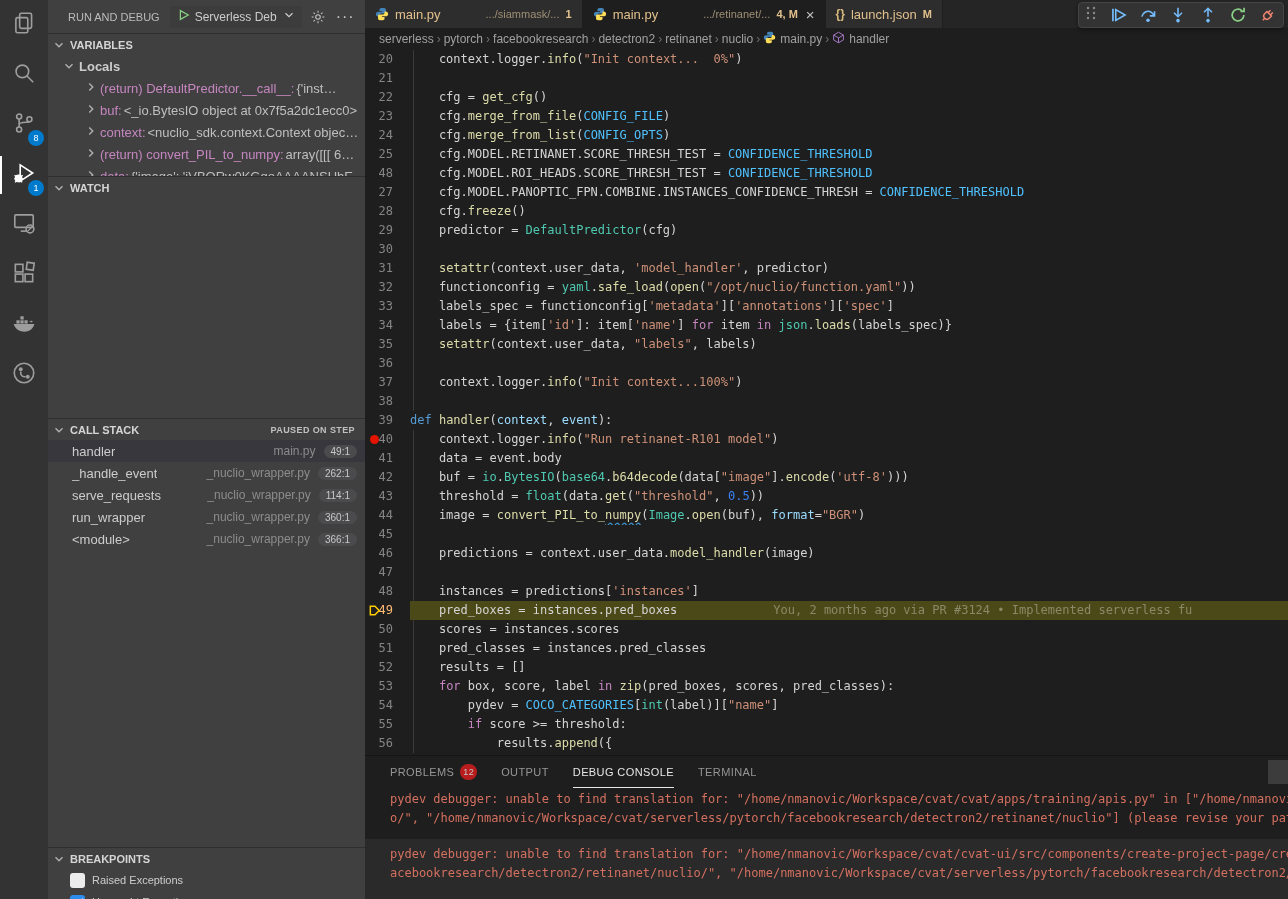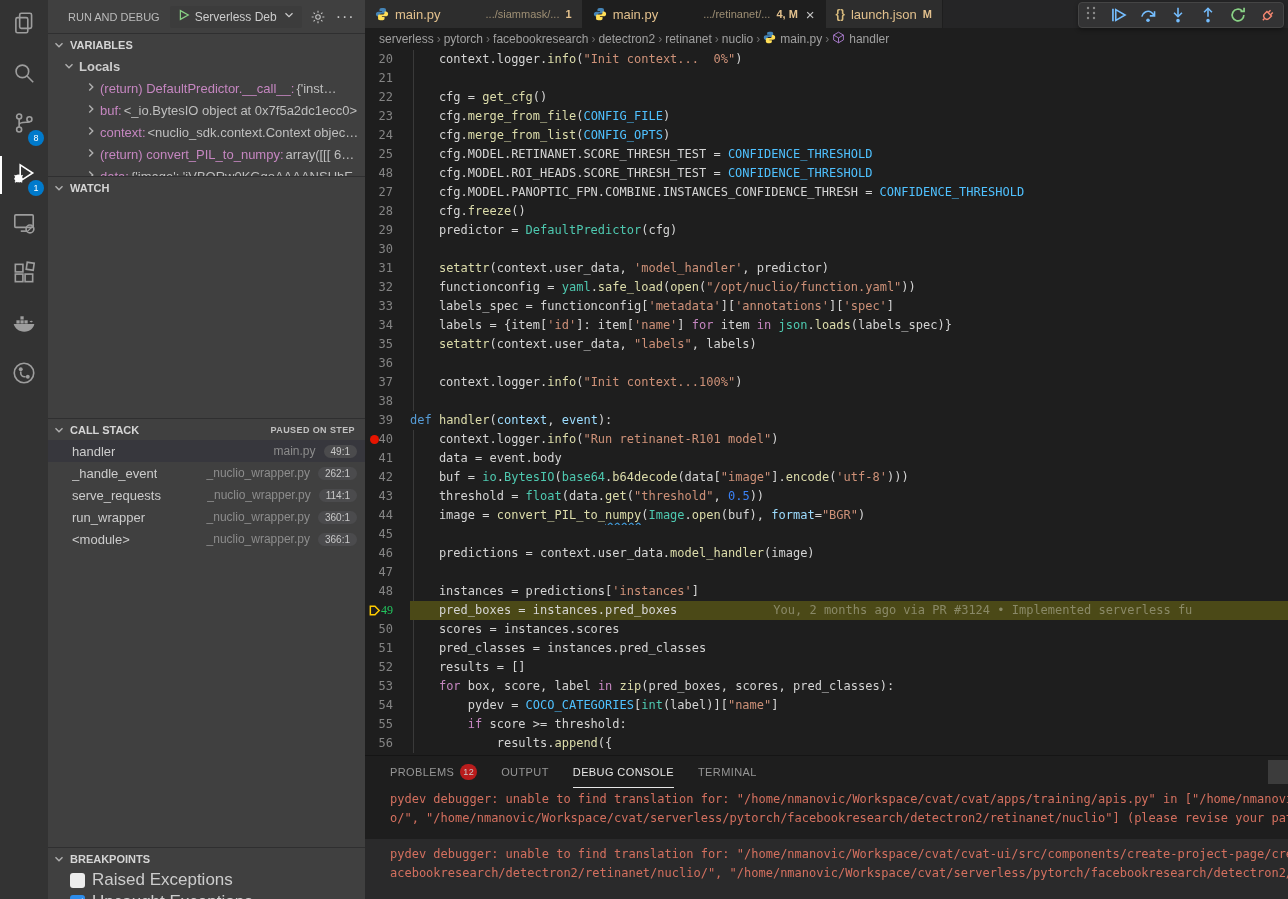--- a/index.html
+++ b/index.html
@@ -37,21 +37,21 @@
   .var-name { color:#c586c0; }
   .var-value { color:#bfbfbf; overflow:hidden; }
 
   .stack-row { height:22px; display:flex; align-items:center; padding:0 8px 0 24px; font-size:13px; cursor:pointer; }
   .stack-row.sel { background:#37373d; }
   .stack-fn { color:#cccccc; white-space:nowrap; overflow:hidden; }
   .stack-file { margin-left:auto; color:#8c8c8c; font-size:12px; white-space:nowrap; }
   .stack-pos { margin-left:8px; background:#4b4b4d; color:#c8c8c8; font-size:10px; border-radius:9px; padding:1px 7px; }
   #load-frames { position:absolute; left:0; width:100%; text-align:center; font-size:13px; color:#3794ff; cursor:pointer; }
 
-  .bp-row { height:22px; display:flex; align-items:center; gap:7px; padding-left:22px; font-size:17px; color:#cccccc; cursor:pointer; }
+  .bp-row { height:22px; display:flex; align-items:center; gap:7px; padding-left:22px; font-size:11px; color:#cccccc; cursor:pointer; }
   .bp-box { width:15px; height:15px; border-radius:3px; background:#ececec; flex:0 0 auto; }
   .bp-box.checked { background:#2d8ceb; position:relative; }
   .bp-box.checked::after { content:""; position:absolute; left:4px; top:1px; width:5px; height:9px; border:solid #fff; border-width:0 2px 2px 0; transform:rotate(40deg); }
 
   
   #editor-col { position:absolute; left:365px; top:0; width:923px; height:899px; background:#1e1e1e; }
 
   #tabbar { position:absolute; left:0; top:0; width:100%; height:28px; background:#252526; display:flex; }
   .tab { height:28px; display:flex; align-items:center; gap:6px; padding:0 10px; background:#2d2d2d; border-right:1px solid #1e1e1e; font-size:13px; color:#e2c08d; cursor:pointer; flex:0 0 auto; }
   .tab.active { background:#1e1e1e; }
@@ -69,21 +69,21 @@
   #breadcrumbs { position:absolute; left:0; top:28px; width:100%; height:22px; background:#1e1e1e; display:flex; align-items:center; gap:3px; padding-left:14px; font-size:12px; color:#a0a0a0; white-space:nowrap; }
   .crumb { display:flex; align-items:center; gap:4px; cursor:pointer; }
   .crumb svg { width:13px; height:13px; }
   .crumb-sep { color:#6e6e6e; font-size:12px; }
 
   
   #code-area { position:absolute; left:0; top:50px; width:100%; height:705px; overflow:hidden; font-family:"DejaVu Sans Mono", monospace; font-size:12px; line-height:19px; }
   .iguide { position:absolute; width:1px; background:#3a3a3a; left:48px; }
   .crow { display:flex; height:19px; position:relative; }
   .gut { width:45px; flex:0 0 auto; position:relative; color:#858585; text-align:right; padding-right:17px; cursor:pointer; user-select:none; }
-  .crow.cur .gut { color:#22c55e;font-family:Liberation Serif, serif; }
+  .crow.cur .gut { color:#fdba74; }
   .bp-dot { position:absolute; left:5px; top:5px; width:9px; height:9px; border-radius:50%; background:#e51400; }
   .arrow-ic { position:absolute; left:3px; top:3px; }
   .cod { flex:1; white-space:pre; overflow:hidden; cursor:text; }
   .crow.cur .cod { background:#4b4917; }
   .blame { color:rgba(190,190,170,.55); margin-left:96px; }
   .tk-k{color:#569cd6} .tk-c{color:#c586c0} .tk-f{color:#dcdcaa} .tk-t{color:#4ec9b0}
   .tk-w{color:#d4d4d4} .tk-v{color:#9cdcfe} .tk-C{color:#4fc1ff} .tk-s{color:#ce9178} .tk-n{color:#3b82f6}
   .tk-fq{color:#dcdcaa; text-decoration:underline; text-decoration-style:wavy; text-decoration-color:#3f9bdb; text-underline-offset:3px;}
 
   

